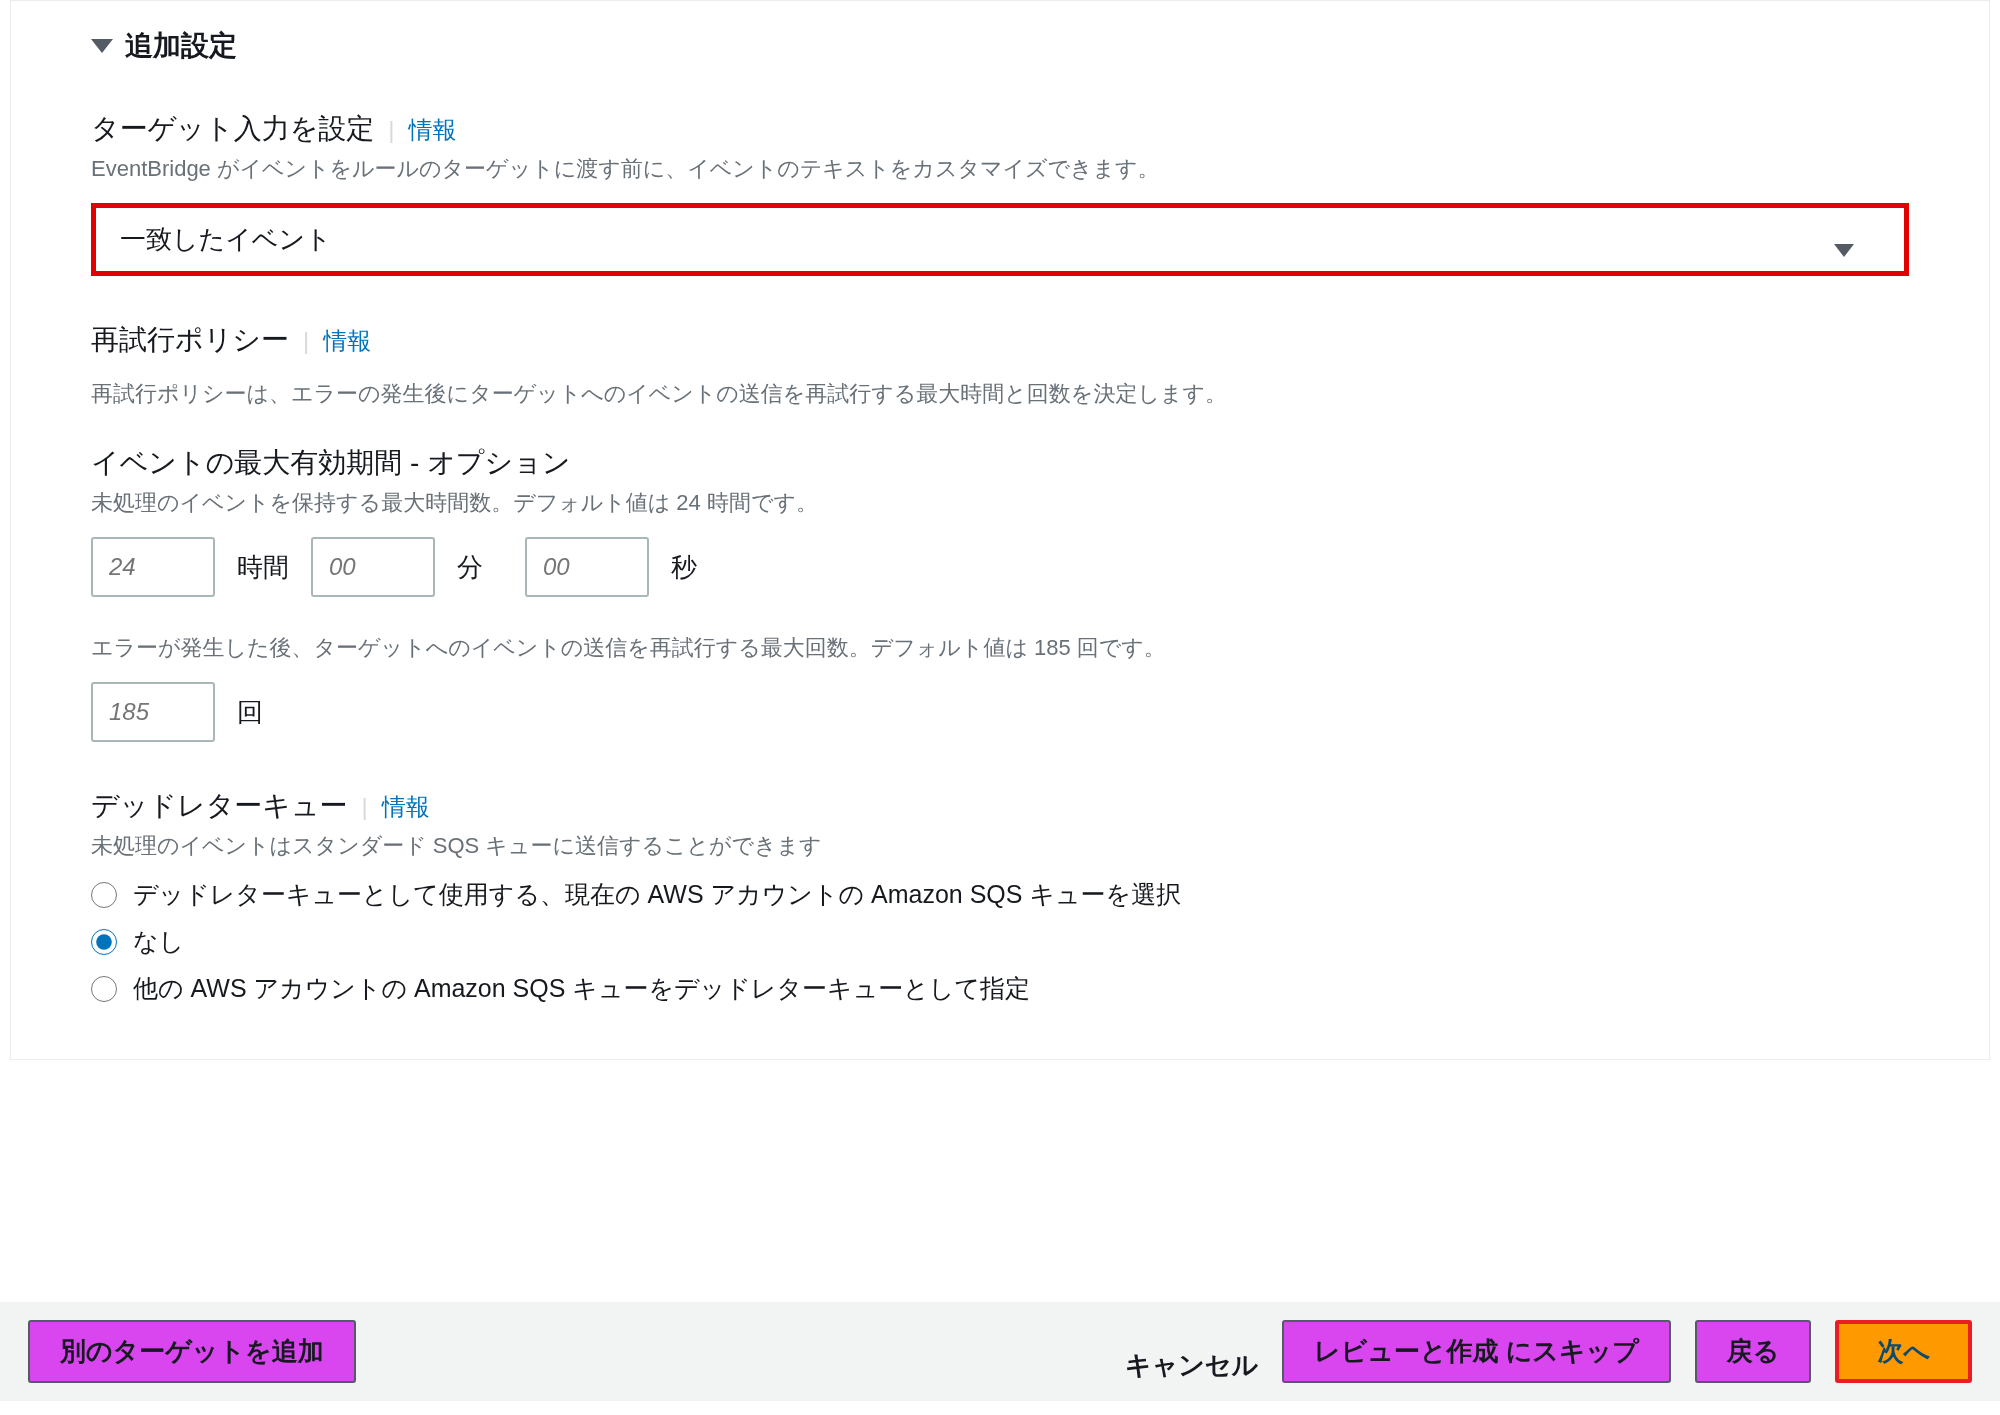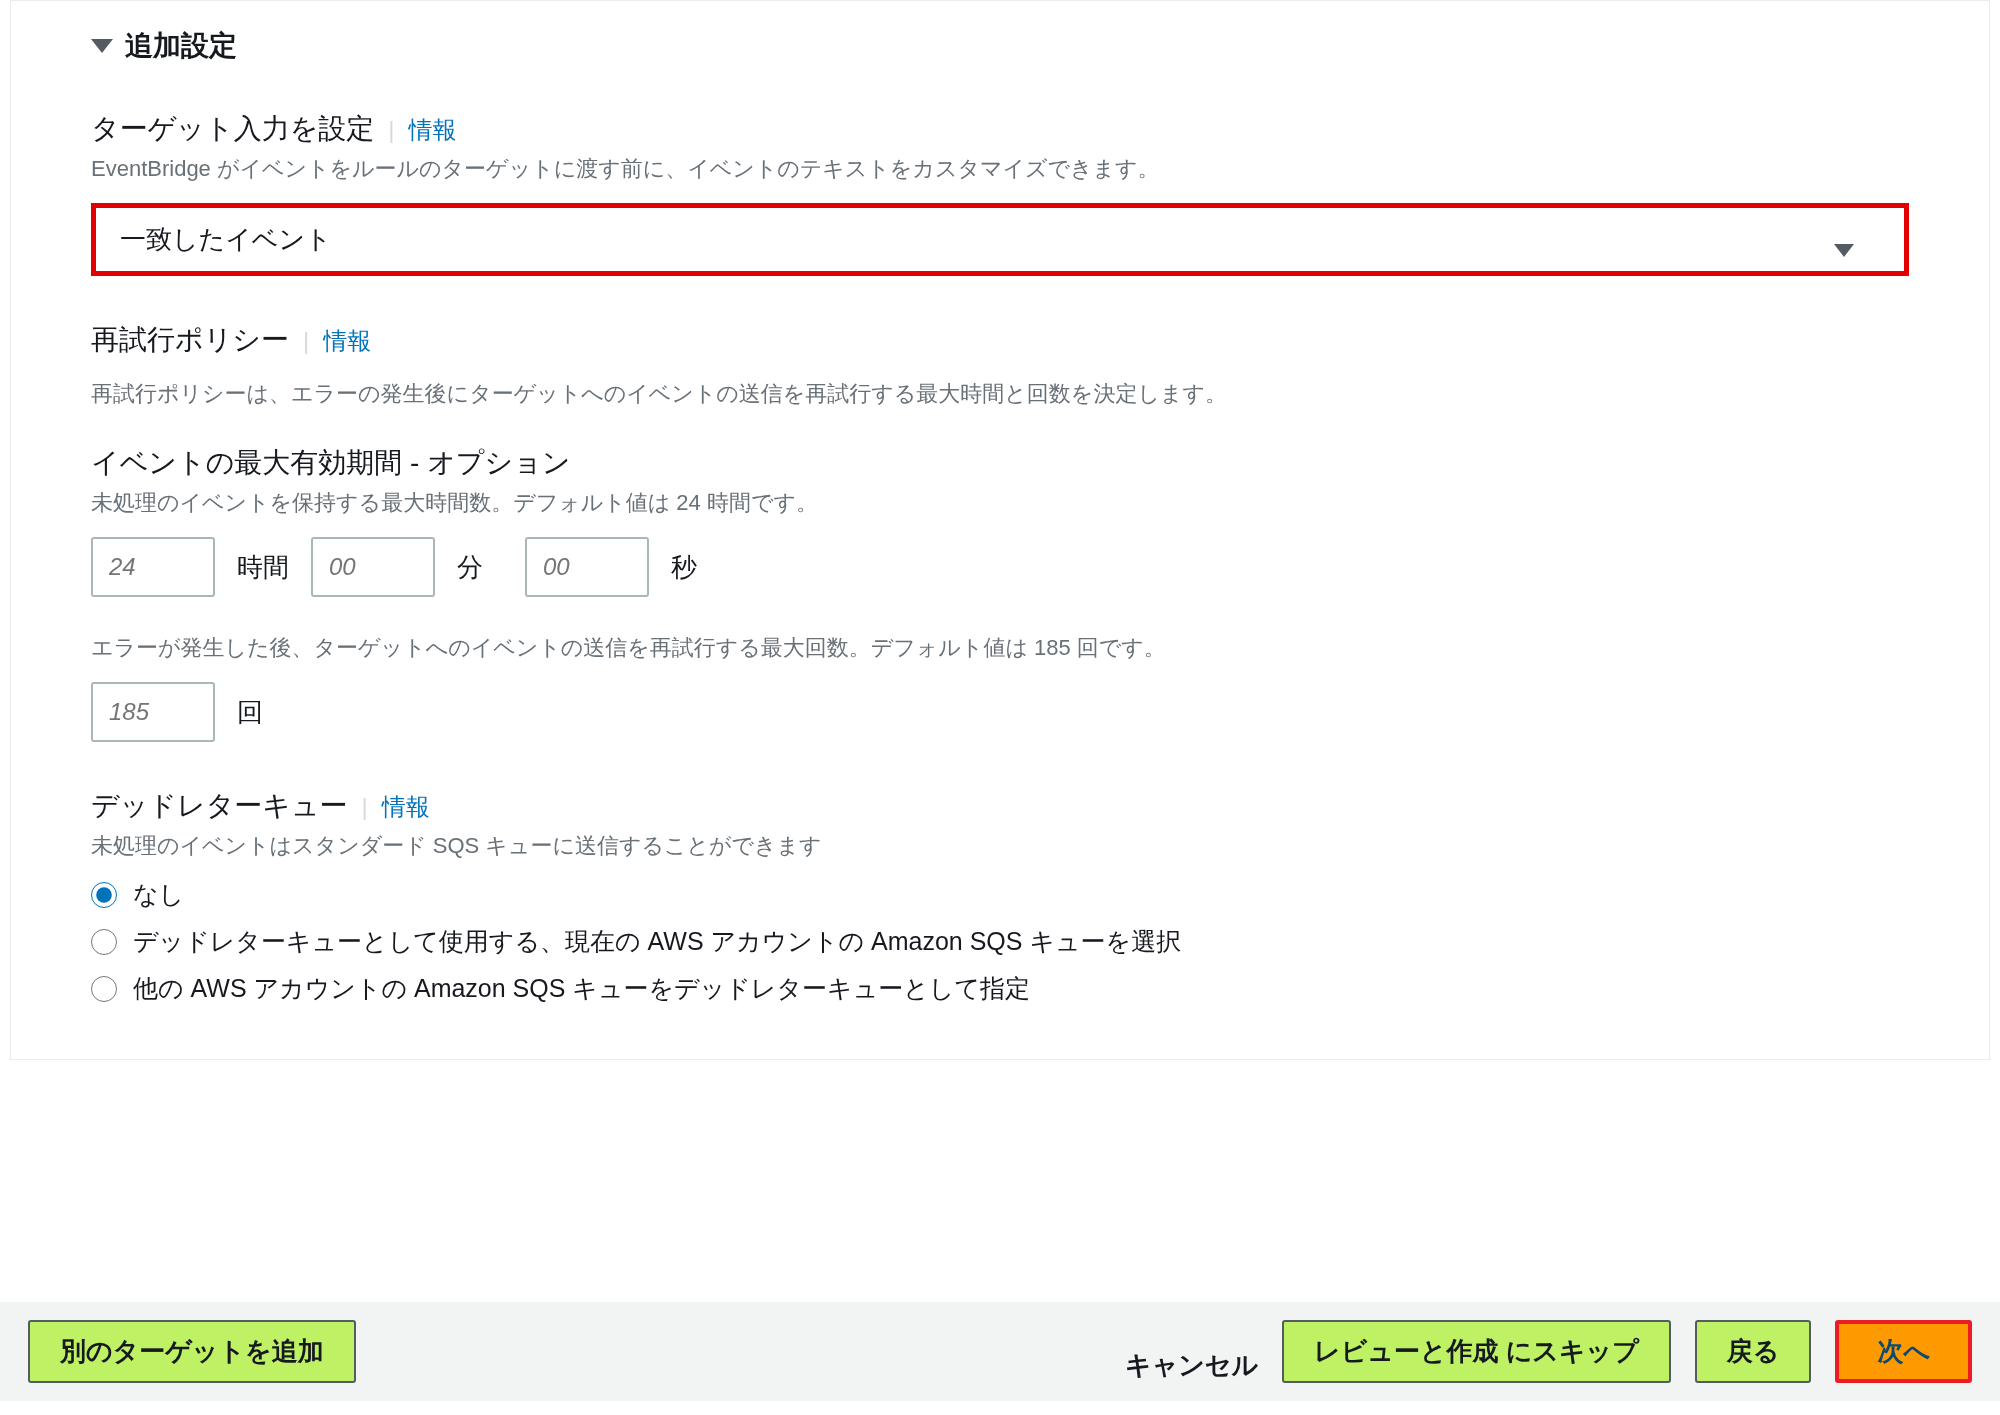--- a/index.html
+++ b/index.html
@@ -98,21 +98,21 @@
     bottom: 14px;
     left: 0; right: 0;
     background: #f2f3f3;
     padding: 18px 28px;
     display: flex;
     justify-content: space-between;
     align-items: center;
   }
   .btn {
     border: 2px solid #545b64;
-    background: #bef264;
+    background: #d946ef;
     padding: 12px 30px;
     font-size: 26px;
     font-weight: 700;
     color: #16191f;
     cursor: pointer;
     border-radius: 3px;
     font-family: inherit;
   }
   .btn-link {
     border: none;
@@ -193,26 +193,26 @@
 
   <div class="field-group" style="margin-bottom:10px;">
     <div class="field-header">
       <span class="field-title">デッドレターキュー</span>
       <span class="sep">|</span>
       <a class="info-link">情報</a>
     </div>
     <div class="field-desc">未処理のイベントはスタンダード SQS キューに送信することができます</div>
     <div class="radio-group">
       <label class="radio-row">
+        <input type="radio" name="dlq" class="radio-input" style="">
+        <span class="radio-label">デッドレターキューとして使用する、現在の AWS アカウントの Amazon SQS キューを選択</span>
+      </label>
+      <label class="radio-row">
         <input type="radio" name="dlq" class="radio-input" checked="" style="">
         <span class="radio-label">なし</span>
-      </label>
-      <label class="radio-row">
-        <input type="radio" name="dlq" class="radio-input" style="">
-        <span class="radio-label">デッドレターキューとして使用する、現在の AWS アカウントの Amazon SQS キューを選択</span>
       </label>
       <label class="radio-row">
         <input type="radio" name="dlq" class="radio-input" style="">
         <span class="radio-label">他の AWS アカウントの Amazon SQS キューをデッドレターキューとして指定</span>
       </label>
     </div>
   </div>
 
 </div>
 

